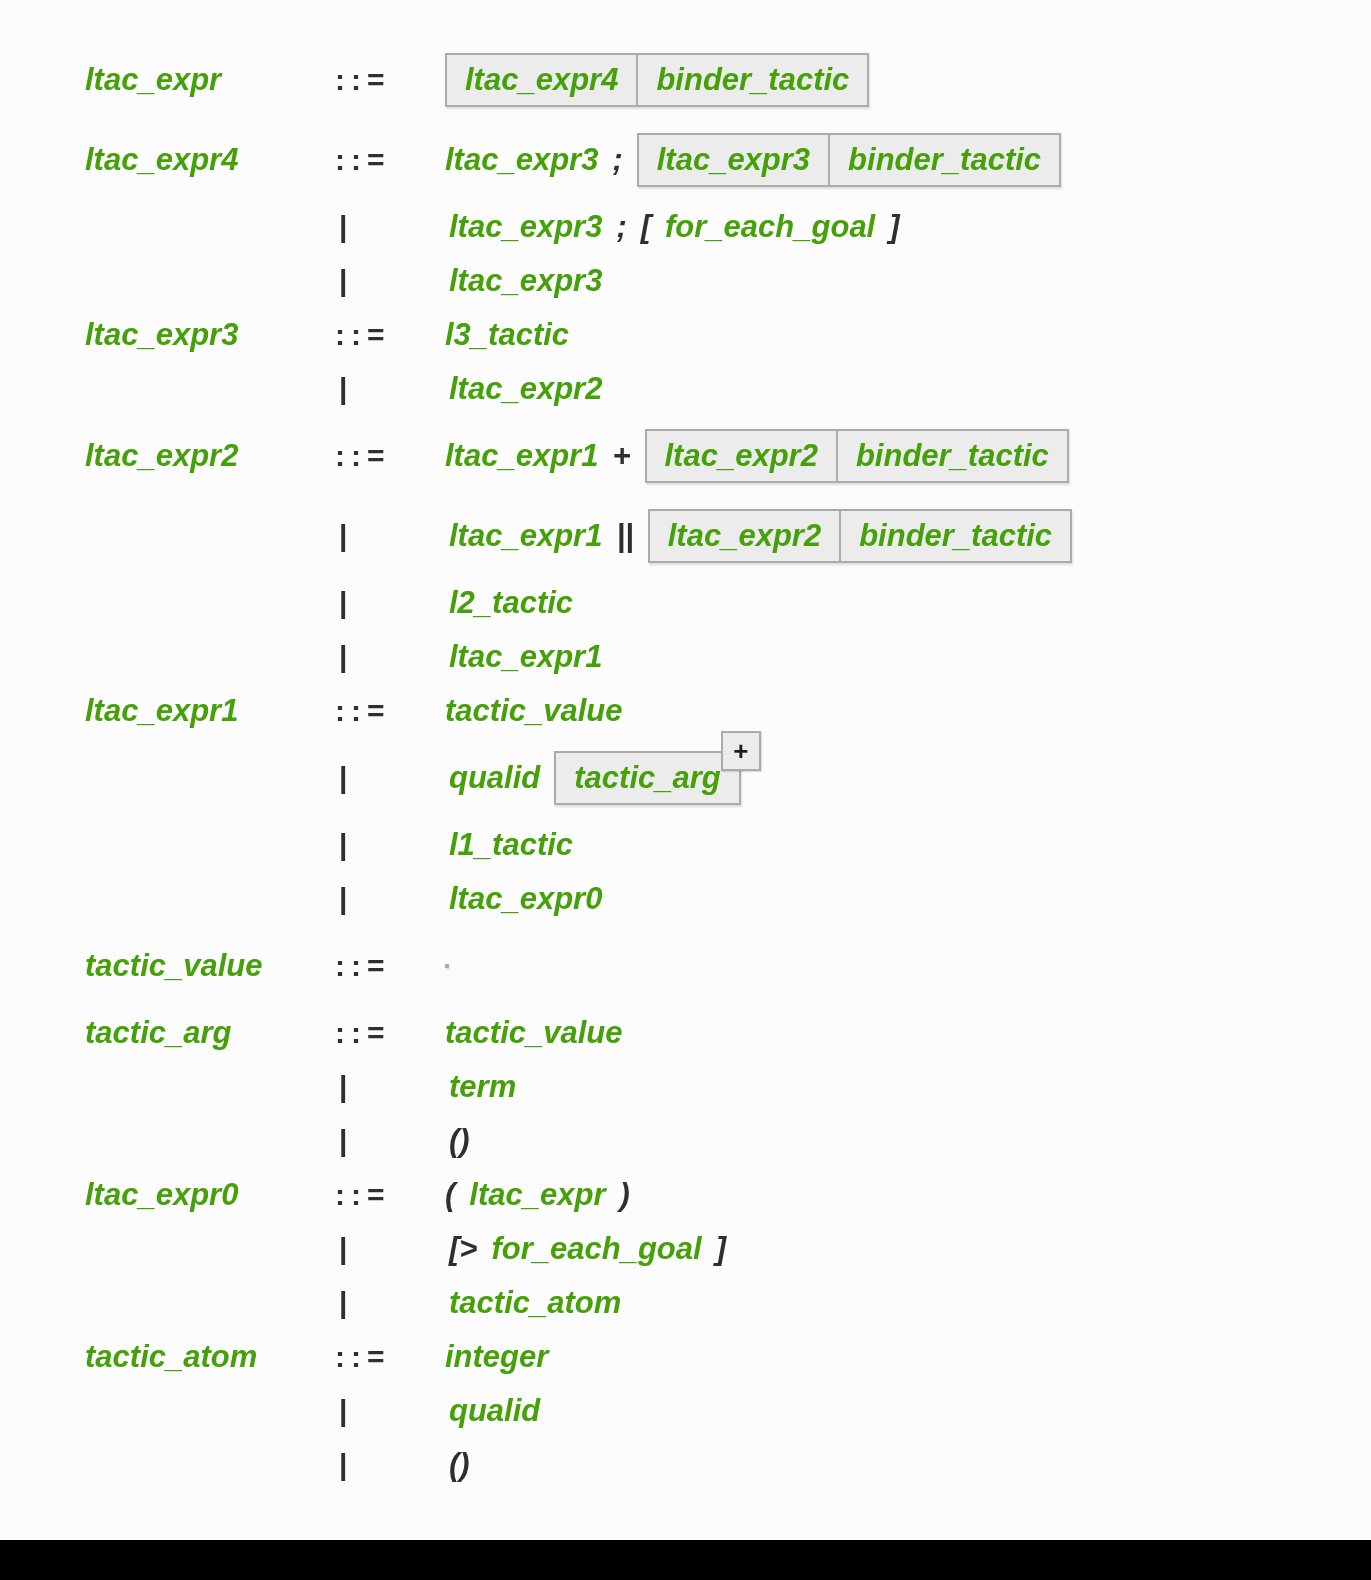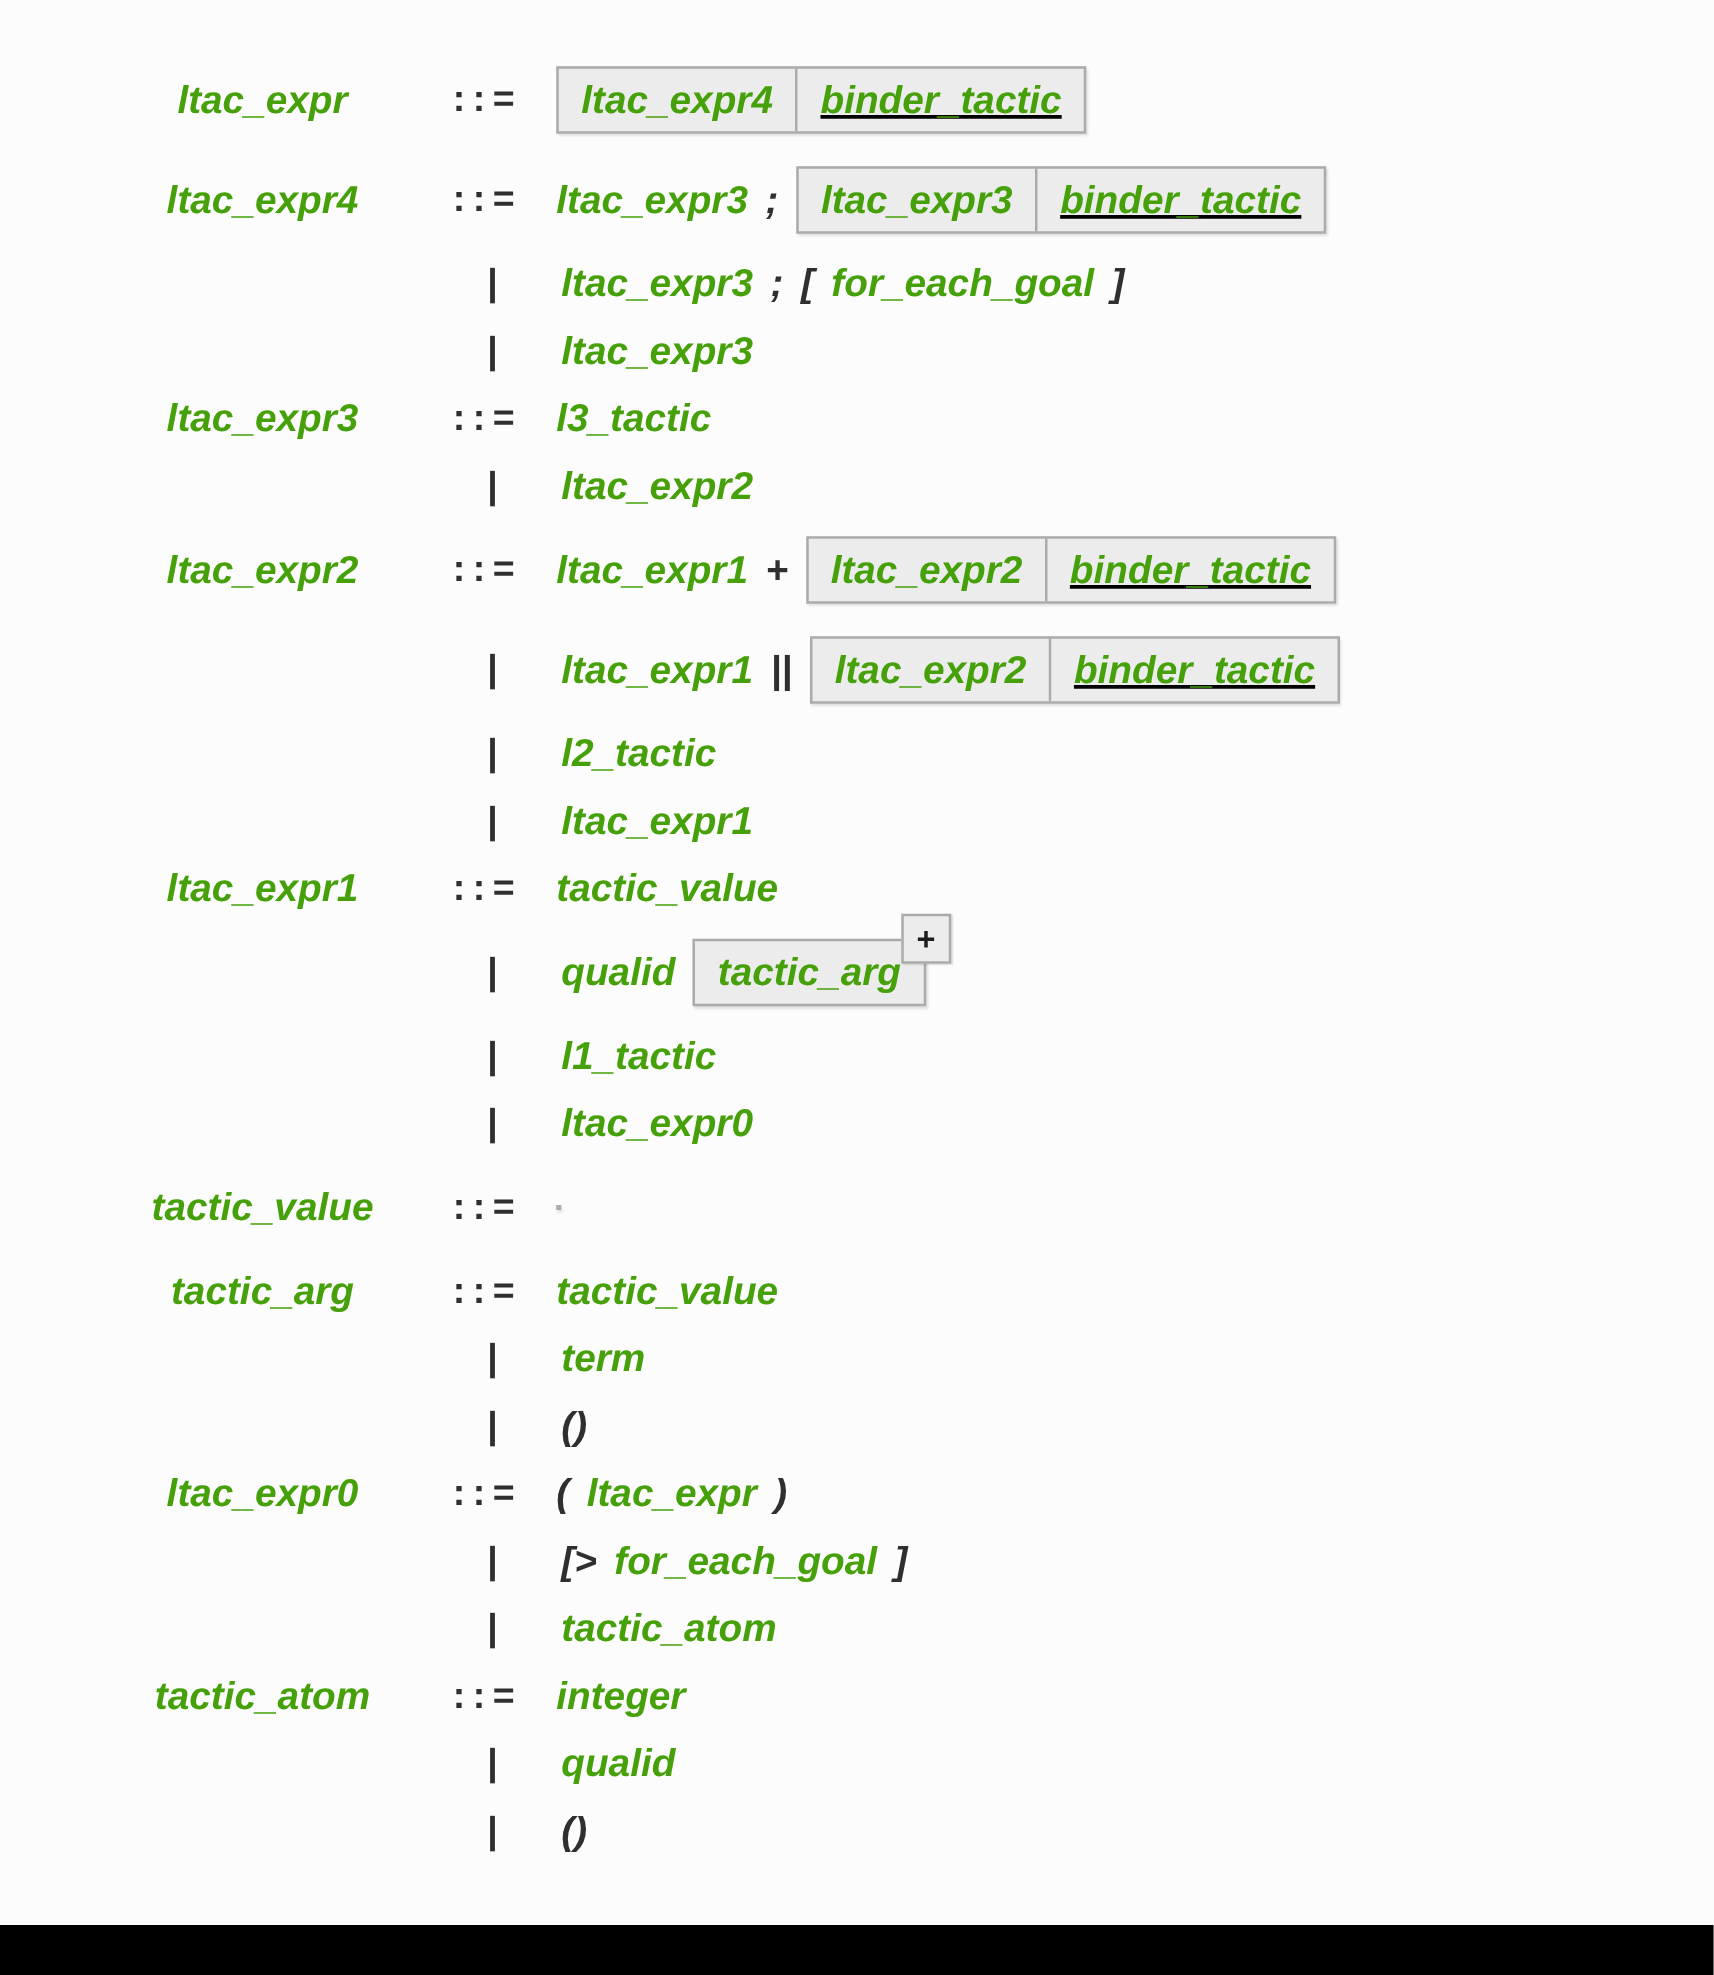--- a/index.html
+++ b/index.html
@@ -10,21 +10,21 @@
     --box-border:#ababab;
     --bar:#000000;
   }
   html,body{margin:0;padding:0;}
   body{
     width:1371px;height:1580px;position:relative;overflow:hidden;
     background:var(--bg);
     font-family:"Liberation Sans","DejaVu Sans",sans-serif;
   }
   .grammar{padding-top:40px;}
-  .row{display:flex;align-items:center;height:54px;padding-left:85px;text-align:center;}
+  .row{display:flex;align-items:center;height:54px;padding-left:85px;}
   .row.boxed{height:80px;}
   .name{
     width:250px;flex:none;
     color:var(--green);font-style:italic;font-weight:bold;font-size:31px;
     white-space:nowrap;
   }
   .op{
     width:110px;flex:none;
     color:var(--punct);font-weight:bold;font-size:30px;letter-spacing:6px;
     white-space:nowrap;
@@ -33,21 +33,21 @@
   .def{display:flex;align-items:center;gap:14px;white-space:nowrap;}
   .nt{color:var(--green);font-style:italic;font-weight:bold;font-size:31px;cursor:pointer;}
   .punct{color:var(--punct);font-style:italic;font-weight:bold;font-size:31px;}
   .choice{
     position:relative;display:inline-flex;align-items:stretch;
     background:var(--box-bg);
     border:2px solid var(--box-border);
     box-shadow:1px 2px 2px rgba(0,0,0,0.12);
   }
   .cell{display:flex;align-items:center;padding:7px 18px;}
-  .cell + .cell{border-left:2px solid var(--box-border);text-decoration:underline;}
+  .cell + .cell{border-left:2px solid var(--box-border);}
   .plus{
     position:absolute;top:-22px;right:-22px;width:36px;height:36px;
     background:var(--box-bg);border:2px solid var(--box-border);
     display:flex;align-items:center;justify-content:center;
     color:#1d1d1d;font-weight:bold;font-size:26px;font-style:normal;
     box-shadow:1px 1px 1px rgba(0,0,0,0.12);
   }
   .bottom-bar{
     position:absolute;left:0;bottom:0;width:100%;height:40px;
     background:var(--bar);

